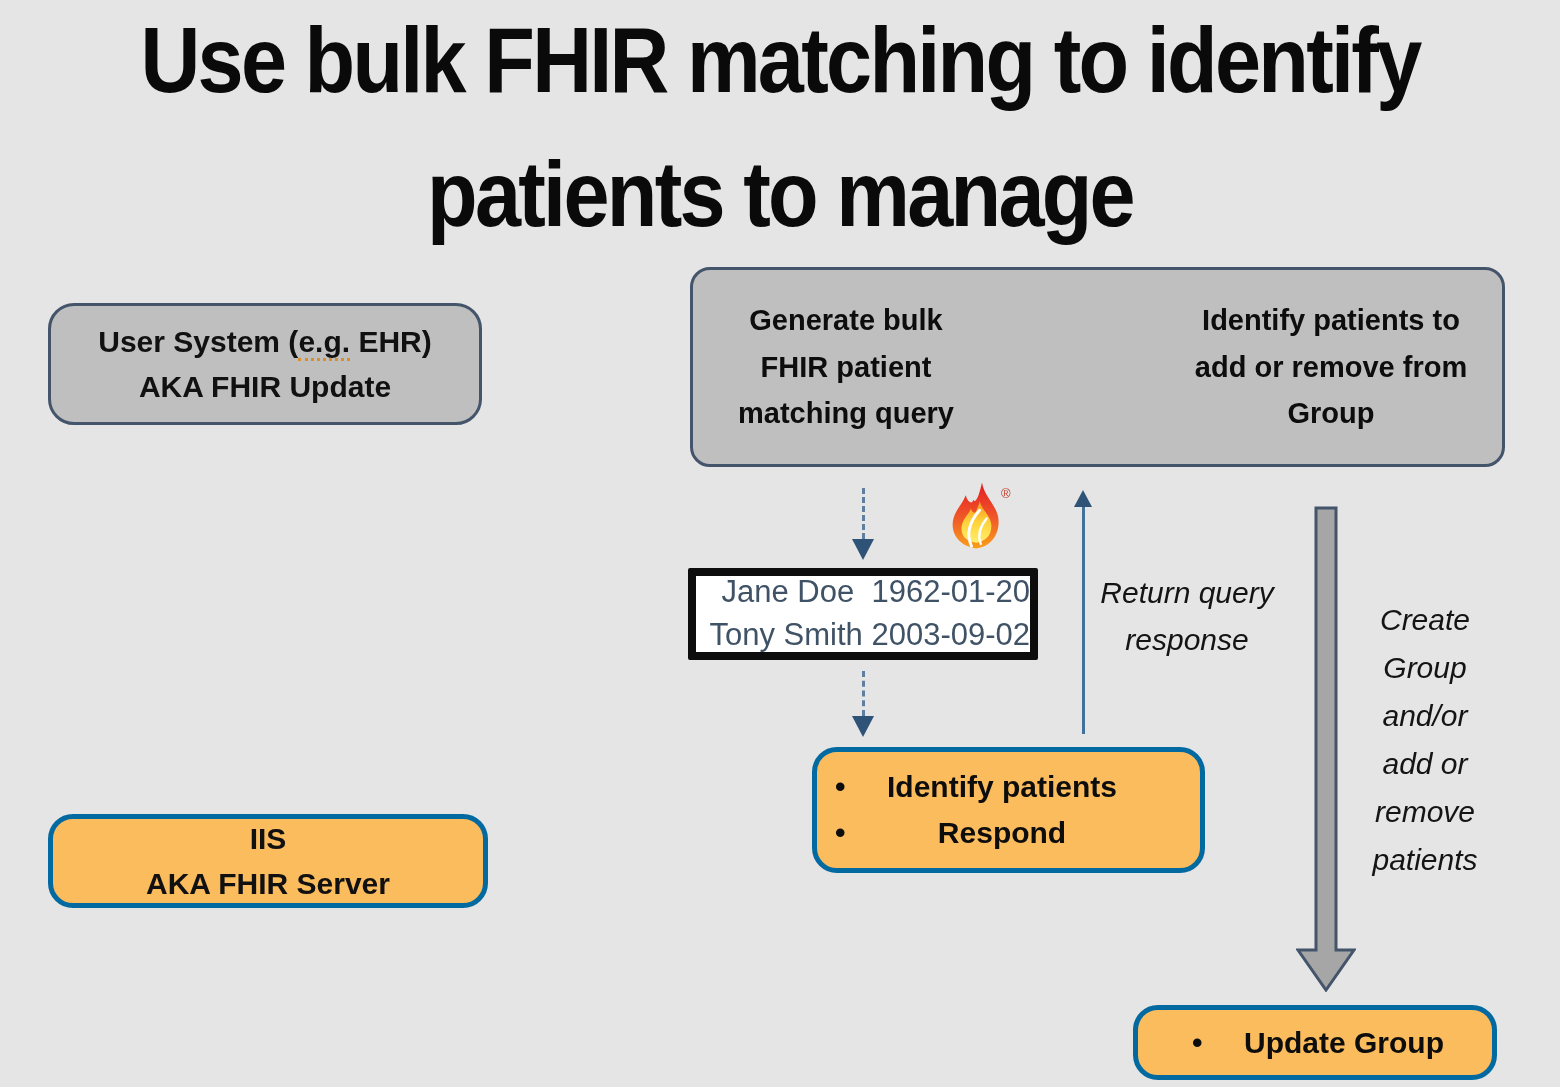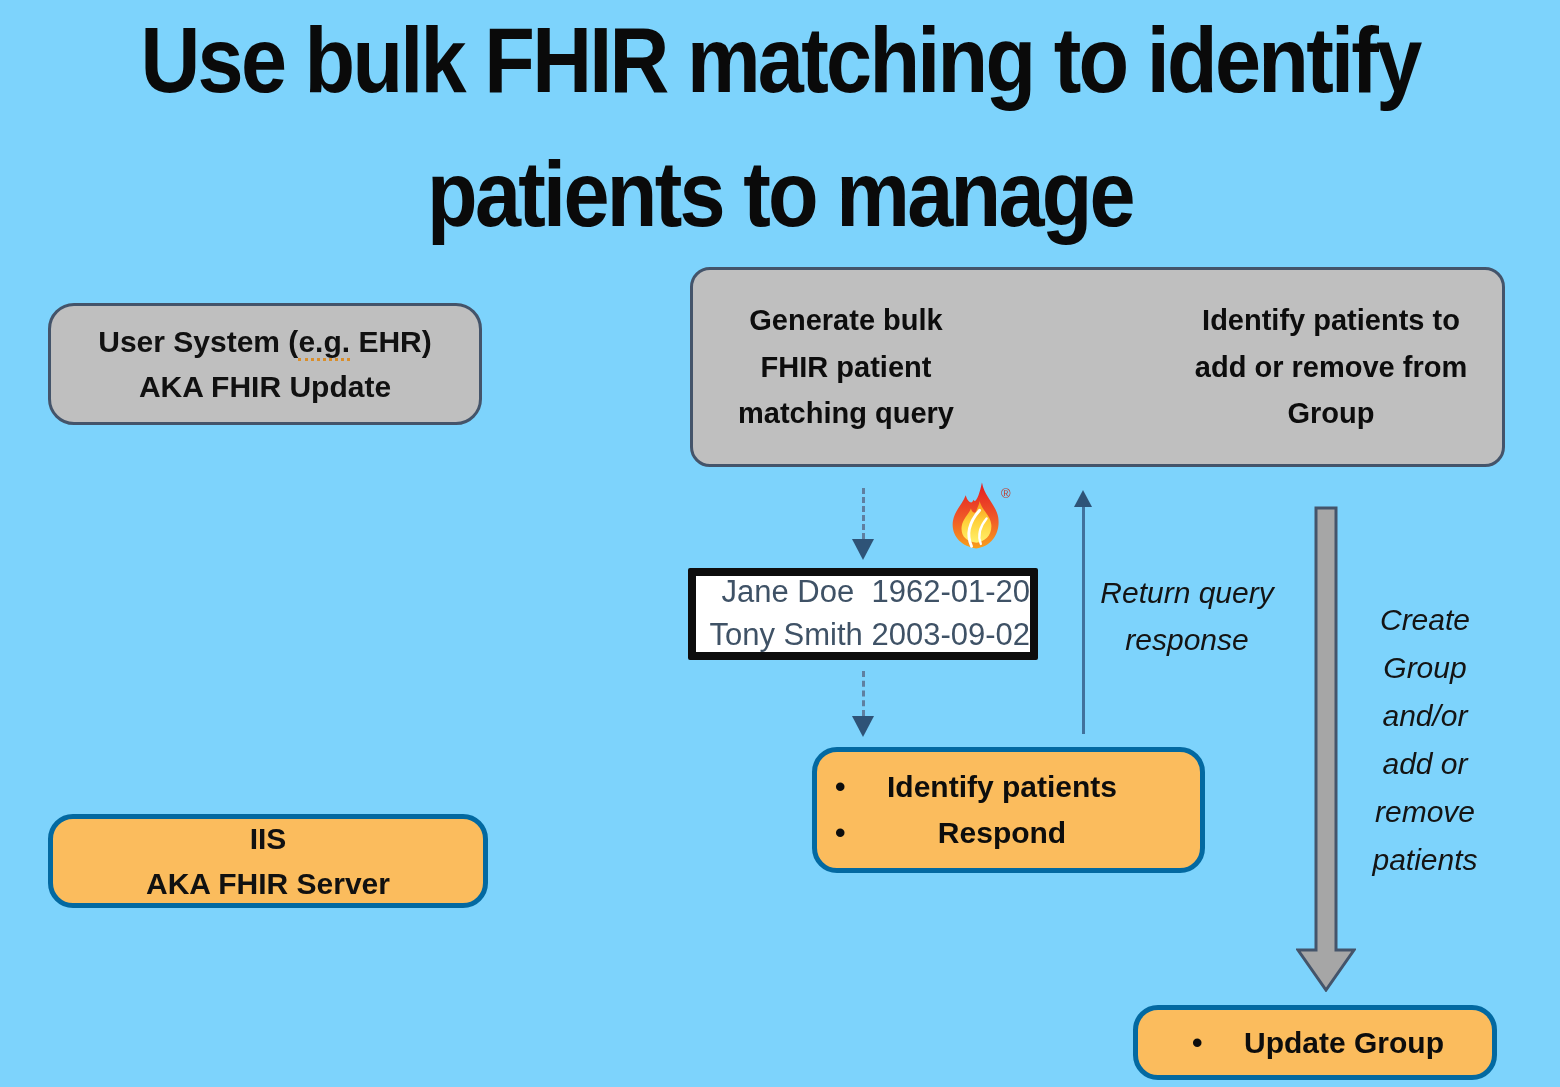--- a/index.html
+++ b/index.html
@@ -1,17 +1,17 @@
 <!DOCTYPE html>
 <html><head>
 <meta charset="utf-8">
 <style>
   html,body{margin:0;padding:0;background:#fff;}
   #canvas{
-    position:relative;width:1560px;height:1087px;overflow:hidden;background:#7dd3fc;
+    position:relative;width:1560px;height:1087px;overflow:hidden;background:#e5e5e5;
     font-family:"Liberation Sans",sans-serif;color:#0d0d0d;
   }
   
   .title-wrap{position:absolute;left:0;top:0;width:1560px;text-align:center;}
   .title-line{
     font-size:92px;font-weight:700;letter-spacing:-3px;line-height:1.0;
     transform:scaleX(0.90);transform-origin:50% 0;white-space:nowrap;color:#0a0a0a;
   }
   .title-line.l1{margin-top:14px;}
   .title-line.l2{margin-top:42px;}

